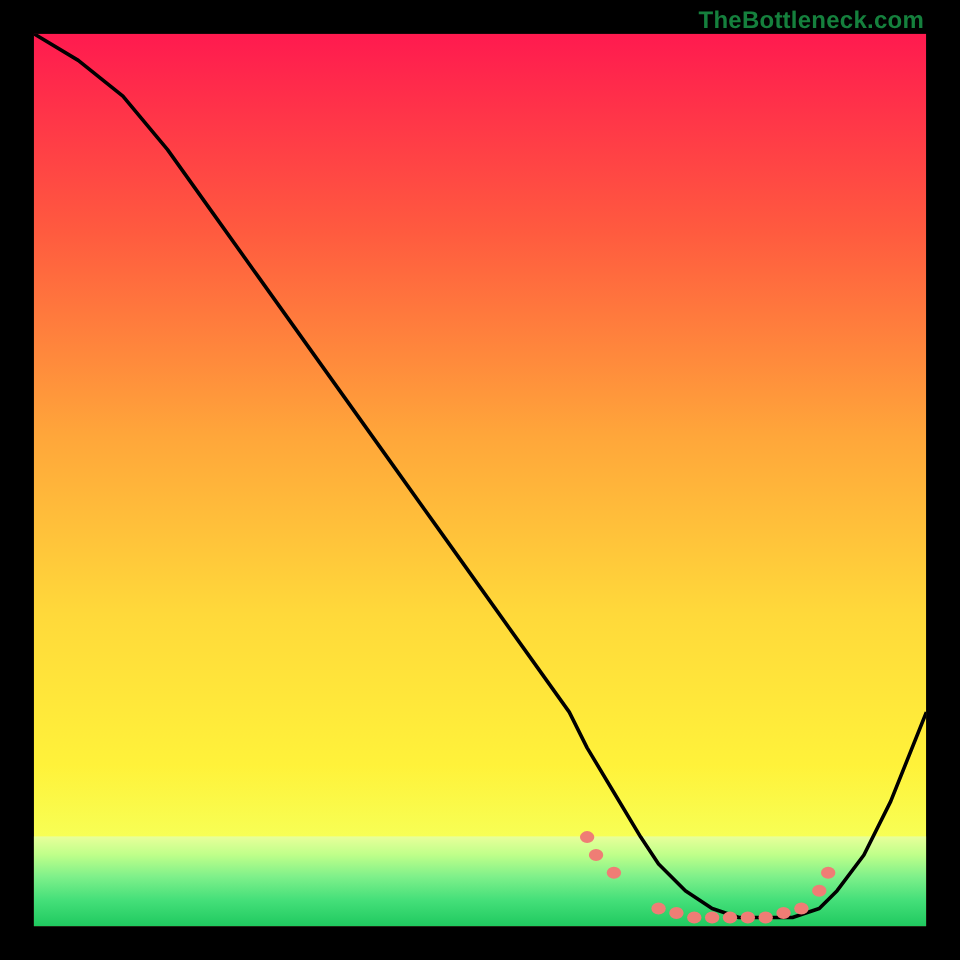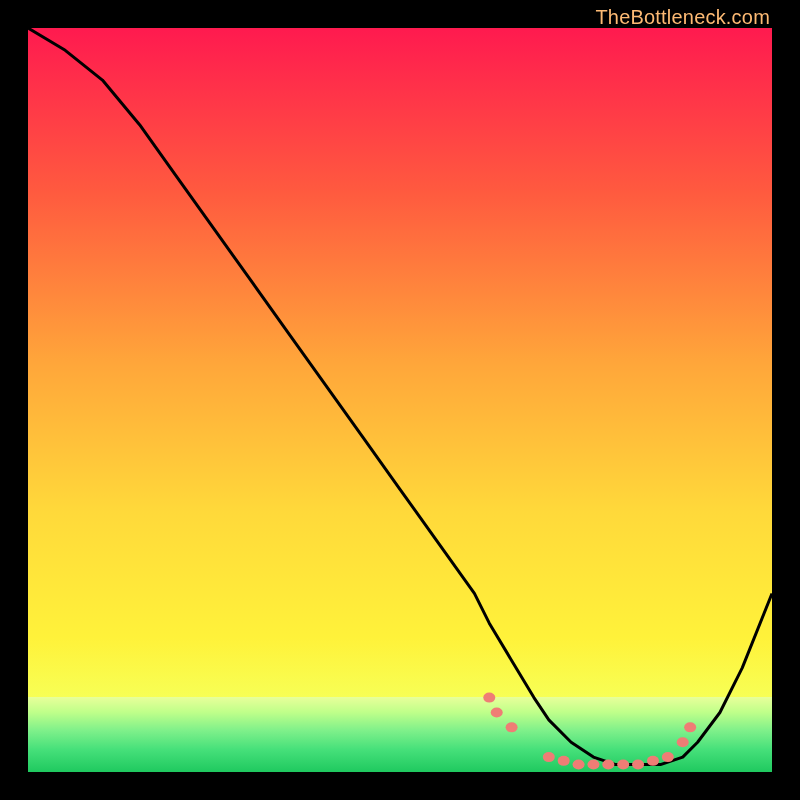--- a/index.html
+++ b/index.html
@@ -24,22 +24,22 @@
     position: absolute;
     left: 0; top: 0; width: 100%; height: 100%;
   }
 
   .watermark {
     position: absolute;
     top: 6px;
     right: 30px;
     font-family: Arial, Helvetica, sans-serif;
     font-size: 20px;
-    font-weight: normal;
-    color: #fdba74;
+    font-weight: bold;
+    color: #15803d;
     letter-spacing: 0.2px;
   }
 </style>
 </head>
 <body>
 
 <div class="plot-area">
   <svg class="gradient-bg" viewBox="0 0 744 744" preserveAspectRatio="none">
     <defs>
       <linearGradient id="heat" x1="0" y1="0" x2="0" y2="1">

